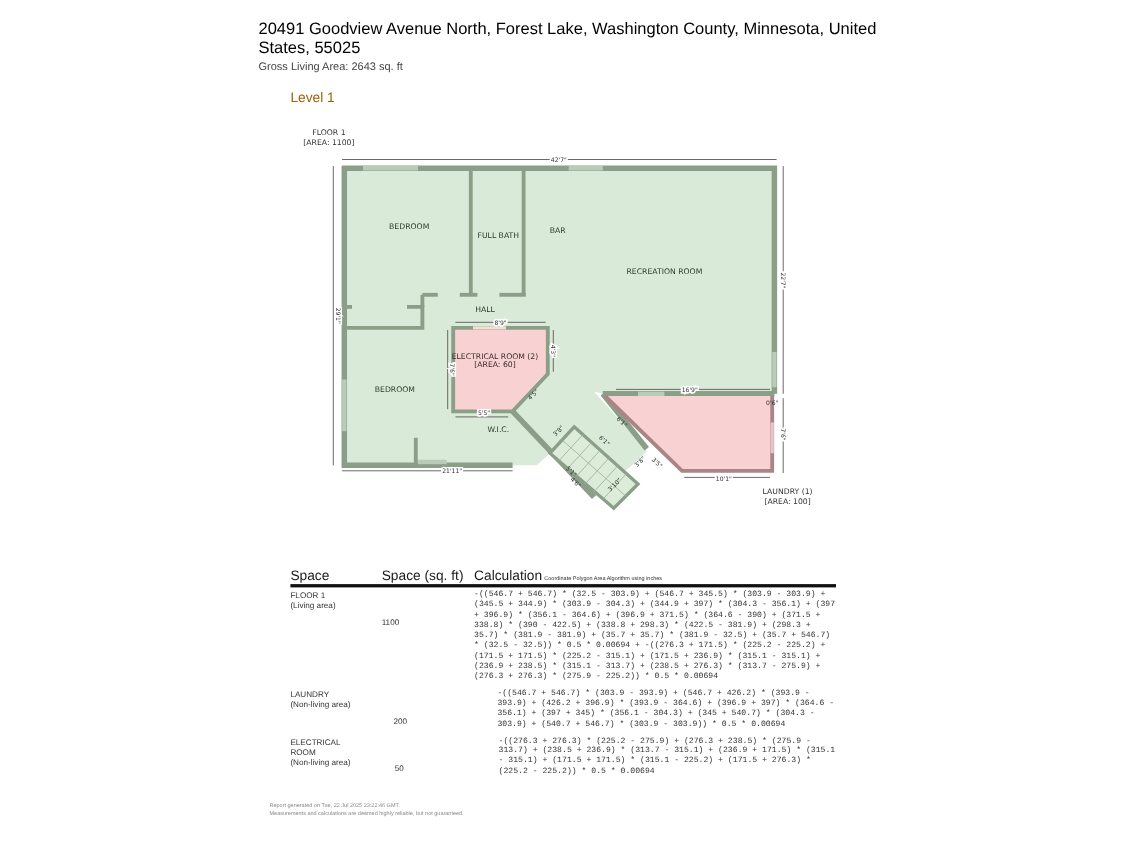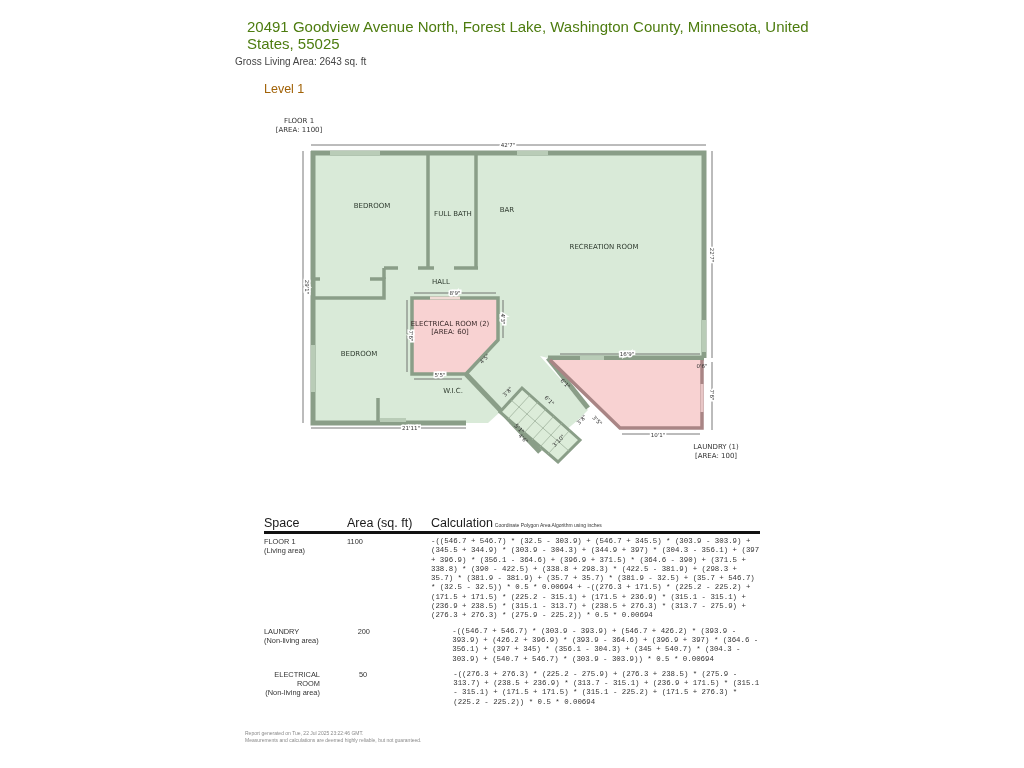--- a/index.html
+++ b/index.html
@@ -1,32 +1,32 @@
 <!DOCTYPE html>
 <html><head>
 <meta charset="utf-8">
 <style>
   html, body { margin:0; padding:0; background:#ffffff; }
   body { width:1024px; height:768px; position:relative; overflow:hidden;
          font-family:"Liberation Sans", sans-serif; color:#1e1e1e; }
-  .title { position:absolute; left:247px; top:18px; width:580px;
-           font-size:15px; font-weight:500; line-height:17px; color:#4d7c0f; }
+  .title { position:absolute; left:235px; top:18px; width:580px;
+           font-size:15px; font-weight:500; line-height:17px; color:#000000; }
   .gla { position:absolute; left:235px; top:56px; font-size:10px; color:#444; }
   .level { position:absolute; left:264px; top:82px; font-size:12.5px; color:#a16207; }
   .plan { position:absolute; left:0; top:0; width:1024px; height:520px; }
   .plan text { font-family:"DejaVu Sans", sans-serif; }
   .tbl { position:absolute; left:264px; top:516px; width:496px; }
   .tbl-head { display:flex; align-items:flex-end; border-bottom:3px solid #111; padding-bottom:1px; }
   .th { font-size:12.5px; font-weight:500; color:#1a1a1a; }
   .th.space { width:83px; }
   .th.area { width:84px; }
   .th.calc small { font-size:5px; font-weight:400; color:#333; margin-left:2px; }
   .row { display:flex; font-size:7.4px; line-height:9.3px; color:#333; padding-top:3px; }
   .row .c1 { width:83px; }
-  .row .c2 { width:84px; }
+  .row .c2 { width:84px;margin-top:24px; }
   .row .c3 { width:329px;font-family:Liberation Mono, monospace; }
   .row + .row { margin-top:3px;gap:16px; }
   .footer { position:absolute; left:245px; top:730px; font-size:5px; line-height:6.5px; color:#8a8a8a; }
 </style>
 </head>
 <body>
 
 <div class="title">20491 Goodview Avenue North, Forest Lake, Washington County, Minnesota, United States, 55025</div>
 <div class="gla">Gross Living Area: 2643 sq. ft</div>
 <div class="level">Level 1</div>
@@ -137,42 +137,42 @@
     <text x="359" y="356">BEDROOM</text>
     <text x="453" y="393">W.I.C.</text>
     <text x="716" y="449" fill="#333">LAUNDRY (1)</text>
     <text x="716" y="458" fill="#333">[AREA: 100]</text>
   </g>
 </svg>
 
 <div class="tbl">
   <div class="tbl-head">
     <div class="th space">Space</div>
-    <div class="th area">Area (sq. ft)</div>
+    <div class="th area">Space (sq. ft)</div>
     <div class="th calc"><span>Calculation</span><small>Coordinate Polygon Area Algorithm using inches</small></div>
   </div>
 
   <div class="row">
     <div class="c1">
         <div>FLOOR 1</div>
         <div>(Living area)</div>
       </div>
     <div class="c2">1100</div>
     <div class="c3">-((546.7 + 546.7) * (32.5 - 303.9) + (546.7 + 345.5) * (303.9 - 303.9) + (345.5 + 344.9) * (303.9 - 304.3) + (344.9 + 397) * (304.3 - 356.1) + (397 + 396.9) * (356.1 - 364.6) + (396.9 + 371.5) * (364.6 - 390) + (371.5 + 338.8) * (390 - 422.5) + (338.8 + 298.3) * (422.5 - 381.9) + (298.3 + 35.7) * (381.9 - 381.9) + (35.7 + 35.7) * (381.9 - 32.5) + (35.7 + 546.7) * (32.5 - 32.5)) * 0.5 * 0.00694 + -((276.3 + 171.5) * (225.2 - 225.2) + (171.5 + 171.5) * (225.2 - 315.1) + (171.5 + 236.9) * (315.1 - 315.1) + (236.9 + 238.5) * (315.1 - 313.7) + (238.5 + 276.3) * (313.7 - 275.9) + (276.3 + 276.3) * (275.9 - 225.2)) * 0.5 * 0.00694</div>
   </div>
   <div class="row">
     <div class="c1">
         <div>LAUNDRY</div>
         <div>(Non-living area)</div>
       </div>
     <div class="c2">200</div>
     <div class="c3">-((546.7 + 546.7) * (303.9 - 393.9) + (546.7 + 426.2) * (393.9 - 393.9) + (426.2 + 396.9) * (393.9 - 364.6) + (396.9 + 397) * (364.6 - 356.1) + (397 + 345) * (356.1 - 304.3) + (345 + 540.7) * (304.3 - 303.9) + (540.7 + 546.7) * (303.9 - 303.9)) * 0.5 * 0.00694</div>
   </div>
   <div class="row">
-    <div class="c1" style="width:60px;margin-right:23px;text-align:right;">
+    <div class="c1" style="width:60px;margin-right:23px;">
         <div>ELECTRICAL ROOM</div>
         <div>(Non-living area)</div>
       </div>
     <div class="c2">50</div>
     <div class="c3">-((276.3 + 276.3) * (225.2 - 275.9) + (276.3 + 238.5) * (275.9 - 313.7) + (238.5 + 236.9) * (313.7 - 315.1) + (236.9 + 171.5) * (315.1 - 315.1) + (171.5 + 171.5) * (315.1 - 225.2) + (171.5 + 276.3) * (225.2 - 225.2)) * 0.5 * 0.00694</div>
   </div>
 </div>
 
 <div class="footer">
   <div>Report generated on Tue, 22 Jul 2025 23:22:46 GMT.</div>

